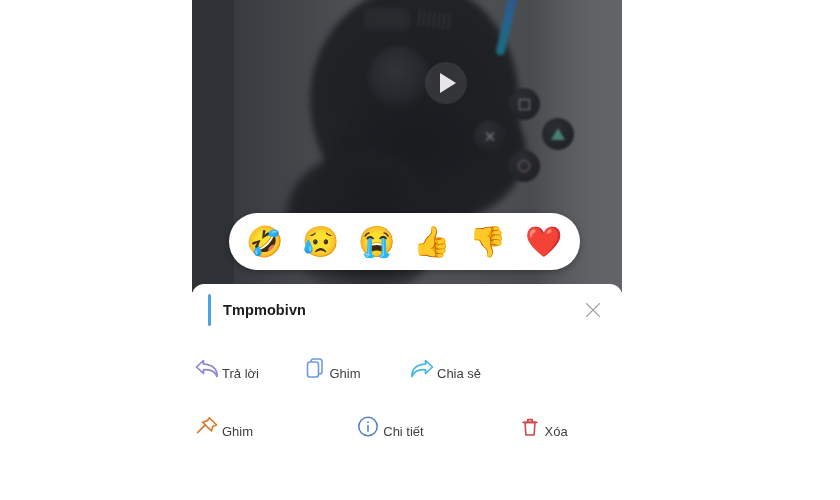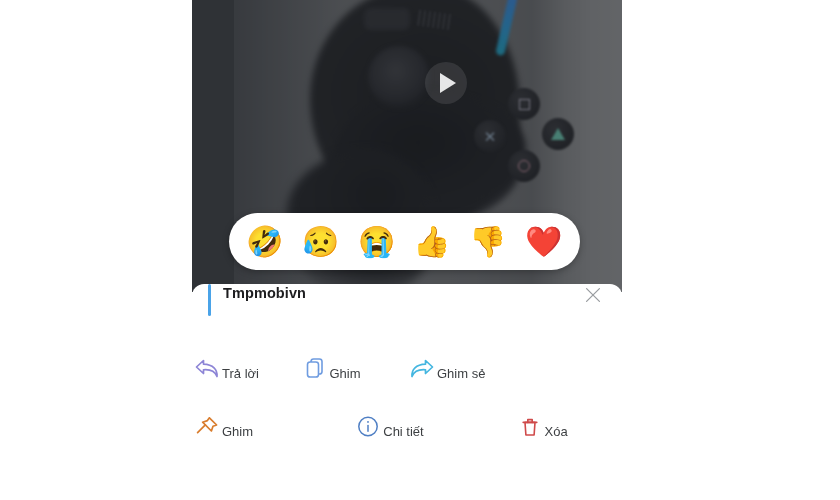--- a/index.html
+++ b/index.html
@@ -186,20 +186,21 @@
   
   #preview-card {
     position: absolute;
     left: 192px;
     top: 284px;
     width: 430px;
     height: 52px;
     background: #ffffff;
     border-radius: 12px 12px 0 0;
     display: flex;
+    align-items: center;
     padding: 0 14px 0 16px;
   }
   .accent-bar {
     width: 3px;
     height: 32px;
     background: #4aa3e8;
     border-radius: 2px;
     flex: none;
   }
   .preview-text { margin-left: 12px; flex: 1; overflow: hidden; }
@@ -334,21 +335,21 @@
         </span>
         <span class="lbl">Ghim</span>
       </div>
 
       <div class="action">
         <span class="ico">
           <svg width="30" height="26" viewBox="0 0 30 26" fill="none" stroke="#44b6e0" stroke-width="1.7" stroke-linecap="round" stroke-linejoin="round">
             <path d="M18.5 4.5 L25.5 11 L18.5 17.5 L18.5 13.8 C11 13.2 7 15.5 5 20.5 C4.4 13.5 9 8.6 18.5 8.2 Z"></path>
           </svg>
         </span>
-        <span class="lbl">Ghim sẻ</span>
+        <span class="lbl">Chia sẻ</span>
       </div>
 
 
     </div>
 
     <div class="action-row row2">
 
       <div class="action">
         <span class="ico">
           <svg width="30" height="26" viewBox="0 0 30 26" fill="none" stroke="#d97d2e" stroke-width="1.7" stroke-linecap="round" stroke-linejoin="round">

